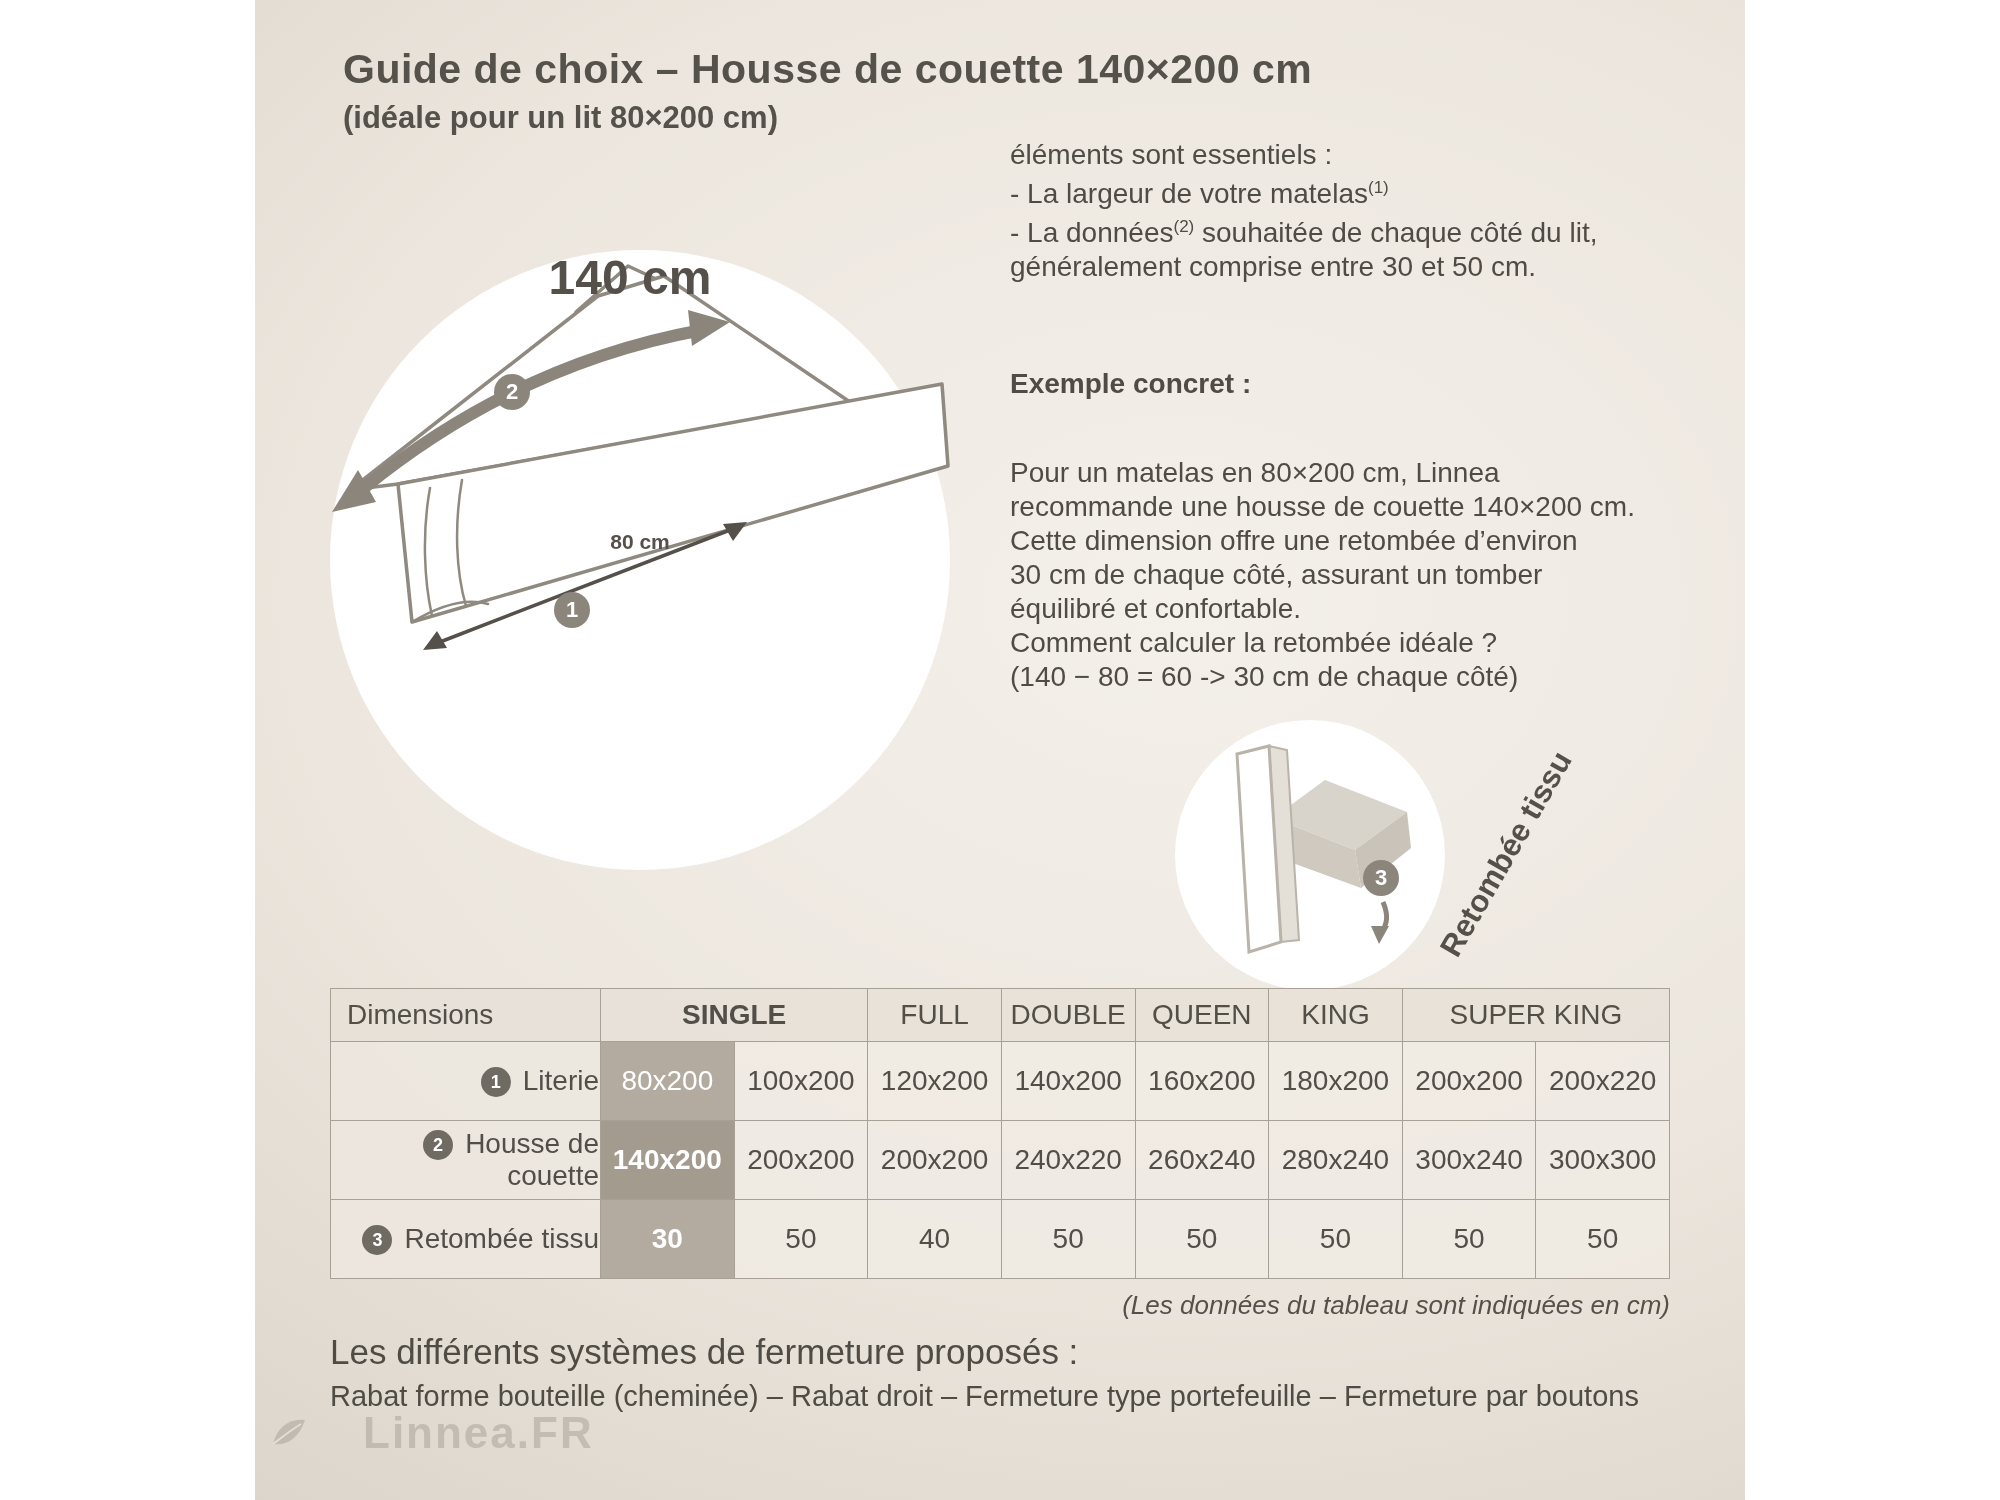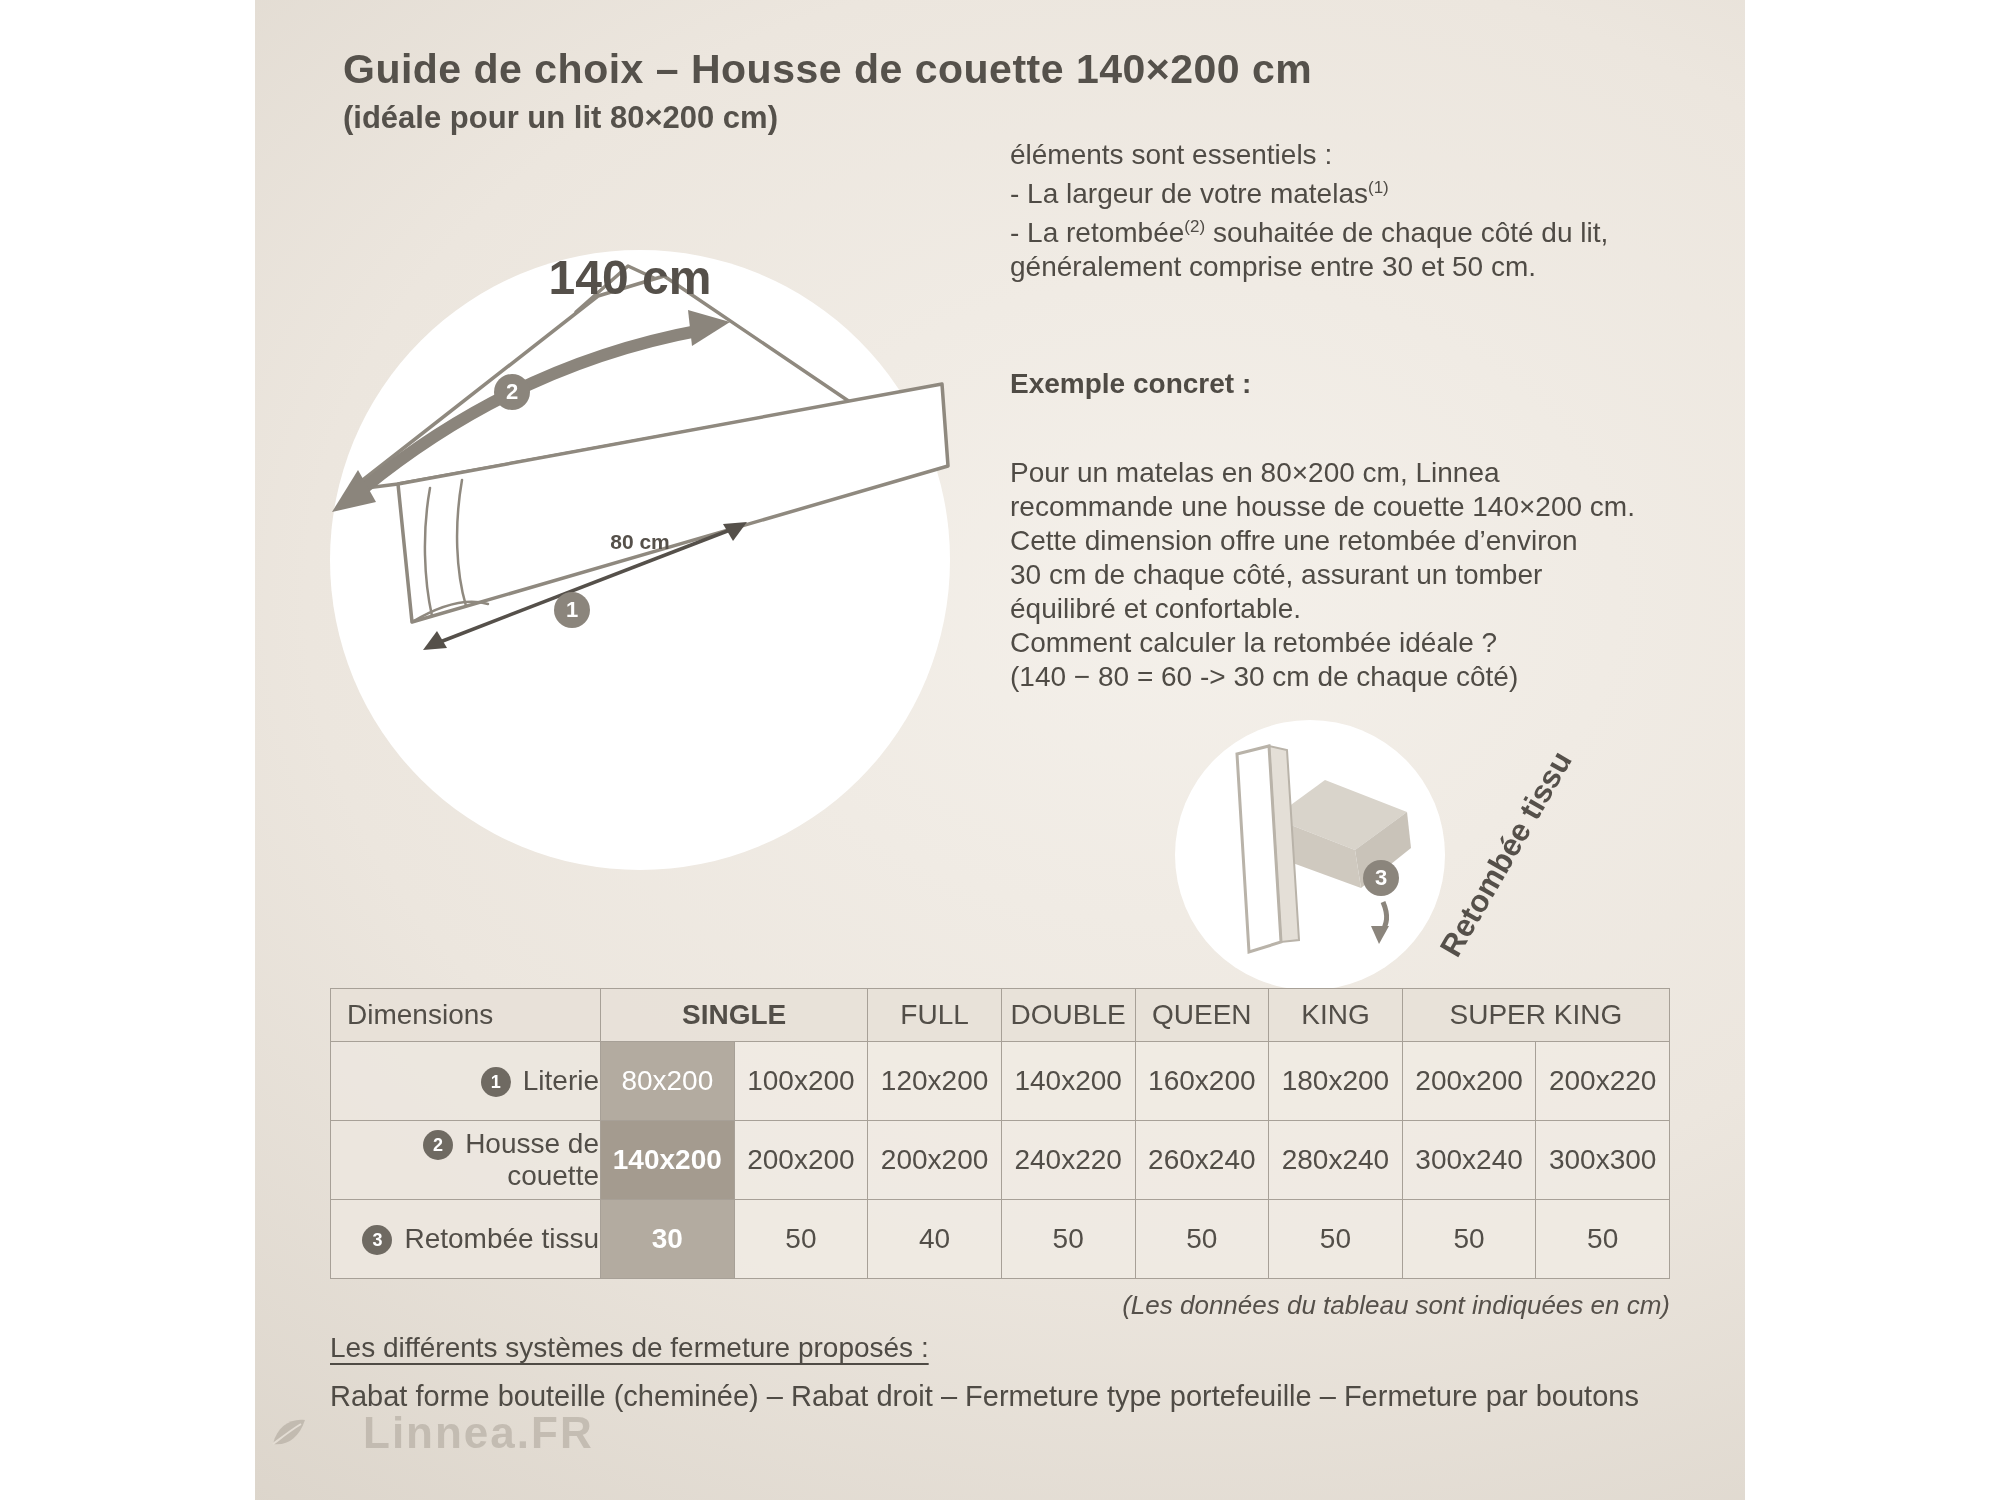--- a/index.html
+++ b/index.html
@@ -47,22 +47,22 @@
   .size-table thead th.h-single{font-weight:bold;}
   .size-table tbody td{height:76px;text-align:center;background:rgba(240,235,228,.8);}
   .size-table td.rowlabel{text-align:right;padding-left:28px;background:rgba(236,231,223,.9);}
   .size-table td.hl{background:#b3aba0;color:#ffffff;}
   .size-table td.hl-strong{background:#a49b8f;color:#ffffff;font-weight:bold;}
   .size-table td.hl-bold{background:#b3aba0;color:#ffffff;font-weight:bold;}
   .tbadge{display:inline-flex;width:30px;height:30px;border-radius:50%;background:#6f6a62;color:#fff;
           font-size:18px;font-weight:bold;align-items:center;justify-content:center;margin-right:12px;vertical-align:middle;}
 
   .table-note{position:absolute;right:75px;top:1290px;font-style:italic;font-size:26px;color:#55504a;}
-  .closure-title{position:absolute;left:75px;top:1332px;font-size:28px;color:#4f4b45;
-                 text-decoration:underline;text-underline-offset:6px;}
+  .closure-title{position:absolute;left:75px;top:1332px;font-size:35px;color:#4f4b45;
+                 text-underline-offset:6px;}
   .closure-text{position:absolute;left:75px;top:1380px;font-size:29px;color:#4f4b45;}
 
   .watermark{position:absolute;left:12px;top:1408px;display:flex;align-items:center;gap:10px;opacity:.5;}
   .watermark .logo-text{font-size:44px;font-weight:bold;color:#a79f94;letter-spacing:2px;margin-left:44px;}
 </style>
 </head>
 <body>
 
 <div class="canvas">
 
@@ -91,21 +91,21 @@
     </svg>
     <div class="label-140">140 cm</div>
     <div class="badge badge-2">2</div>
     <div class="label-80">80 cm</div>
     <div class="badge badge-1">1</div>
   </div>
 
   <div class="intro">
     <div>éléments sont essentiels :</div>
     <div><span>- La largeur de votre matelas</span><sup>(1)</sup></div>
-    <div><span>- La retombée</span><sup>(2)</sup><span> souhaitée de chaque côté du lit,</span></div>
+    <div><span>- La données</span><sup>(2)</sup><span> souhaitée de chaque côté du lit,</span></div>
     <div>généralement comprise entre 30 et 50 cm.</div>
   </div>
 
   <div class="example-heading">Exemple concret :</div>
   <div class="example-body">Pour un matelas en 80×200 cm, Linnea
 recommande une housse de couette 140×200 cm.
 Cette dimension offre une retombée d’environ
 30 cm de chaque côté, assurant un tomber
 équilibré et confortable.
 Comment calculer la retombée idéale ?

